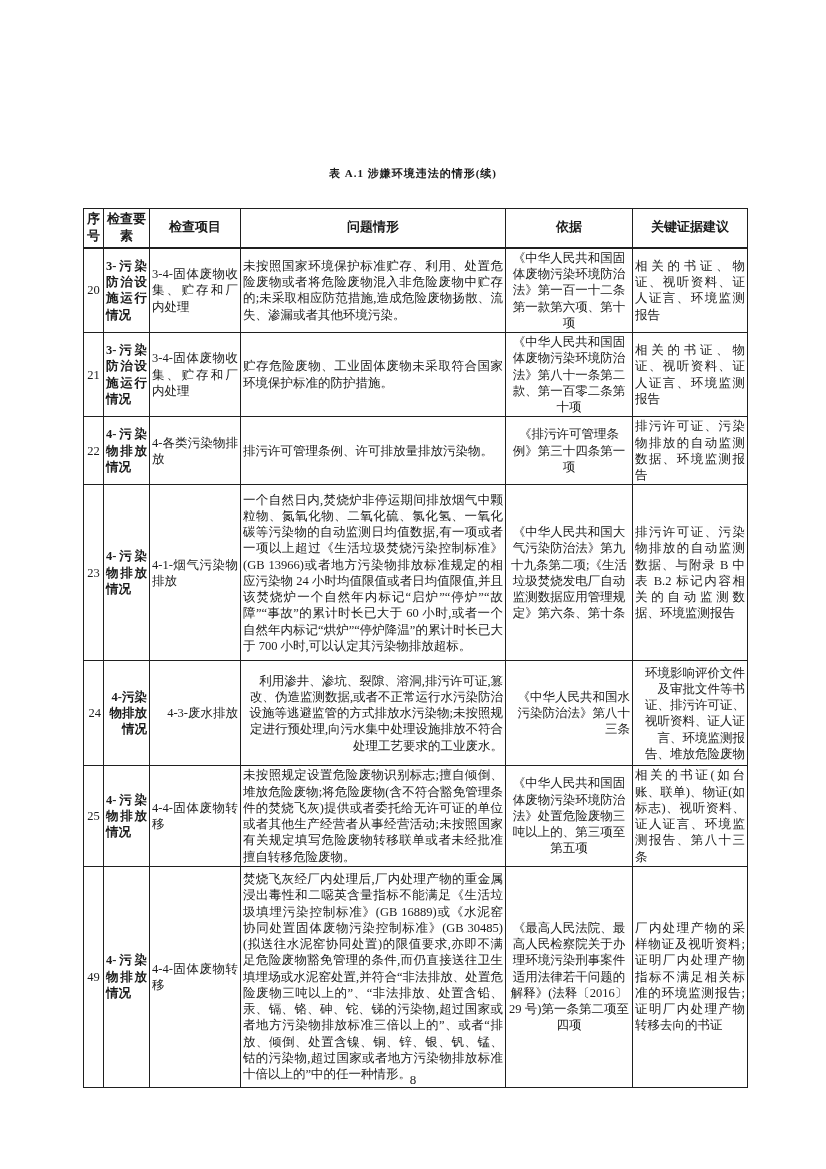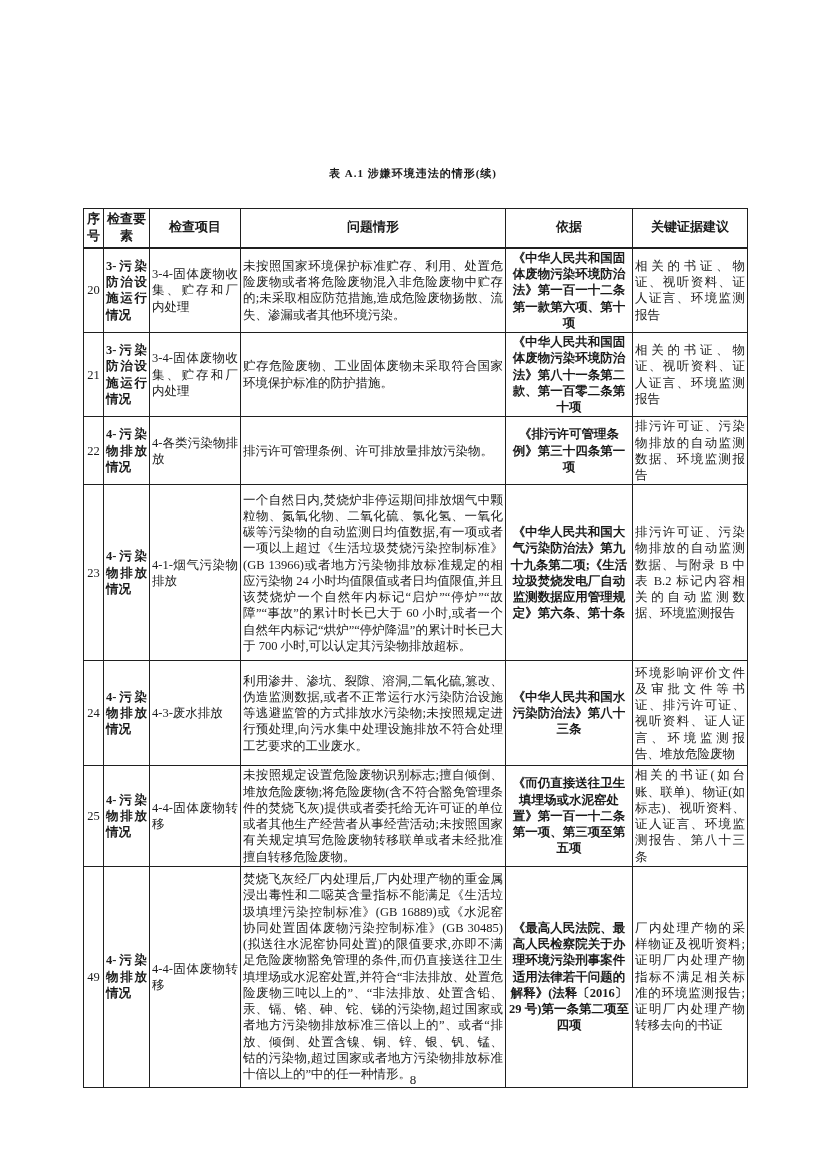--- a/index.html
+++ b/index.html
@@ -52,29 +52,29 @@
     font-size: 13px;
     height: 32px;
     border-bottom-width: 2px;
     padding: 2px 1px;
   }
   
   .col-no        { width: 17px;  text-align: center; }
   .col-element   { width: 43px;  text-align: justify; font-weight: bold; }
   .col-item      { width: 88px;  text-align: justify; }
   .col-situation { width: 262px; text-align: justify; }
-  .col-basis     { width: 124px; text-align: center; font-weight: bold; }
+  .col-basis     { width: 124px; text-align: center; }
   .col-evidence  { width: 112px; text-align: justify; }
   th.col-no, th.col-element, th.col-item, th.col-situation, th.col-basis, th.col-evidence { text-align: center; }
   
   tbody tr:nth-child(1) td { height: 68px; }
   tbody tr:nth-child(2) td { height: 62px; }
   tbody tr:nth-child(3) td { height: 44px; }
   tbody tr:nth-child(4) td { height: 173px; }
-  tbody tr:nth-child(5) td { height: 102px; }
+  tbody tr:nth-child(5) td { height: 102px; text-align: right; }
   tbody tr:nth-child(6) td { height: 91px; }
   tbody tr:nth-child(7) td { height: 218px; }
   .page-number {
     position: absolute;
     top: 1072px;
     left: 0;
     width: 100%;
     text-align: center;
     font-size: 13px;
   }
@@ -126,30 +126,30 @@
           <td class="col-element">4-污染物排放情况</td>
           <td class="col-item">4-1-烟气污染物排放</td>
           <td class="col-situation">一个自然日内,焚烧炉非停运期间排放烟气中颗粒物、氮氧化物、二氧化硫、氯化氢、一氧化碳等污染物的自动监测日均值数据,有一项或者一项以上超过《生活垃圾焚烧污染控制标准》(GB 13966)或者地方污染物排放标准规定的相应污染物 24 小时均值限值或者日均值限值,并且该焚烧炉一个自然年内标记“启炉”“停炉”“故障”“事故”的累计时长已大于 60 小时,或者一个自然年内标记“烘炉”“停炉降温”的累计时长已大于 700 小时,可以认定其污染物排放超标。</td>
           <td class="col-basis">《中华人民共和国大气污染防治法》第九十九条第二项;《生活垃圾焚烧发电厂自动监测数据应用管理规定》第六条、第十条</td>
           <td class="col-evidence">排污许可证、污染物排放的自动监测数据、与附录 B 中表 B.2 标记内容相关的自动监测数据、环境监测报告</td>
         </tr>
         <tr>
           <td class="col-no">24</td>
           <td class="col-element">4-污染物排放情况</td>
           <td class="col-item">4-3-废水排放</td>
-          <td class="col-situation">利用渗井、渗坑、裂隙、溶洞,二氧化硫,篡改、伪造监测数据,或者不正常运行水污染防治设施等逃避监管的方式排放水污染物;未按照规定进行预处理,向污水集中处理设施排放不符合处理工艺要求的工业废水。</td>
+          <td class="col-situation">利用渗井、渗坑、裂隙、溶洞,排污许可证,篡改、伪造监测数据,或者不正常运行水污染防治设施等逃避监管的方式排放水污染物;未按照规定进行预处理,向污水集中处理设施排放不符合处理工艺要求的工业废水。</td>
           <td class="col-basis">《中华人民共和国水污染防治法》第八十三条</td>
           <td class="col-evidence">环境影响评价文件及审批文件等书证、排污许可证、视听资料、证人证言、环境监测报告、堆放危险废物</td>
         </tr>
         <tr>
           <td class="col-no">25</td>
           <td class="col-element">4-污染物排放情况</td>
           <td class="col-item">4-4-固体废物转移</td>
           <td class="col-situation">未按照规定设置危险废物识别标志;擅自倾倒、堆放危险废物;将危险废物(含不符合豁免管理条件的焚烧飞灰)提供或者委托给无许可证的单位或者其他生产经营者从事经营活动;未按照国家有关规定填写危险废物转移联单或者未经批准擅自转移危险废物。</td>
-          <td class="col-basis">《而仍直接送往卫生填埋场或水泥窑处置》第一百一十二条第一项、第三项至第五项</td>
+          <td class="col-basis">《中华人民共和国固体废物污染环境防治法》处置危险废物三吨以上的、第三项至第五项</td>
           <td class="col-evidence">相关的书证(如台账、联单)、物证(如标志)、视听资料、证人证言、环境监测报告、第八十三条</td>
         </tr>
         <tr>
           <td class="col-no">49</td>
           <td class="col-element">4-污染物排放情况</td>
           <td class="col-item">4-4-固体废物转移</td>
           <td class="col-situation">焚烧飞灰经厂内处理后,厂内处理产物的重金属浸出毒性和二噁英含量指标不能满足《生活垃圾填埋污染控制标准》(GB 16889)或《水泥窑协同处置固体废物污染控制标准》(GB 30485)(拟送往水泥窑协同处置)的限值要求,亦即不满足危险废物豁免管理的条件,而仍直接送往卫生填埋场或水泥窑处置,并符合“非法排放、处置危险废物三吨以上的”、“非法排放、处置含铅、汞、镉、铬、砷、铊、锑的污染物,超过国家或者地方污染物排放标准三倍以上的”、或者“排放、倾倒、处置含镍、铜、锌、银、钒、锰、钴的污染物,超过国家或者地方污染物排放标准十倍以上的”中的任一种情形。</td>
           <td class="col-basis">《最高人民法院、最高人民检察院关于办理环境污染刑事案件适用法律若干问题的解释》(法释〔2016〕29 号)第一条第二项至四项</td>
           <td class="col-evidence">厂内处理产物的采样物证及视听资料;证明厂内处理产物指标不满足相关标准的环境监测报告;证明厂内处理产物转移去向的书证</td>
         </tr>

